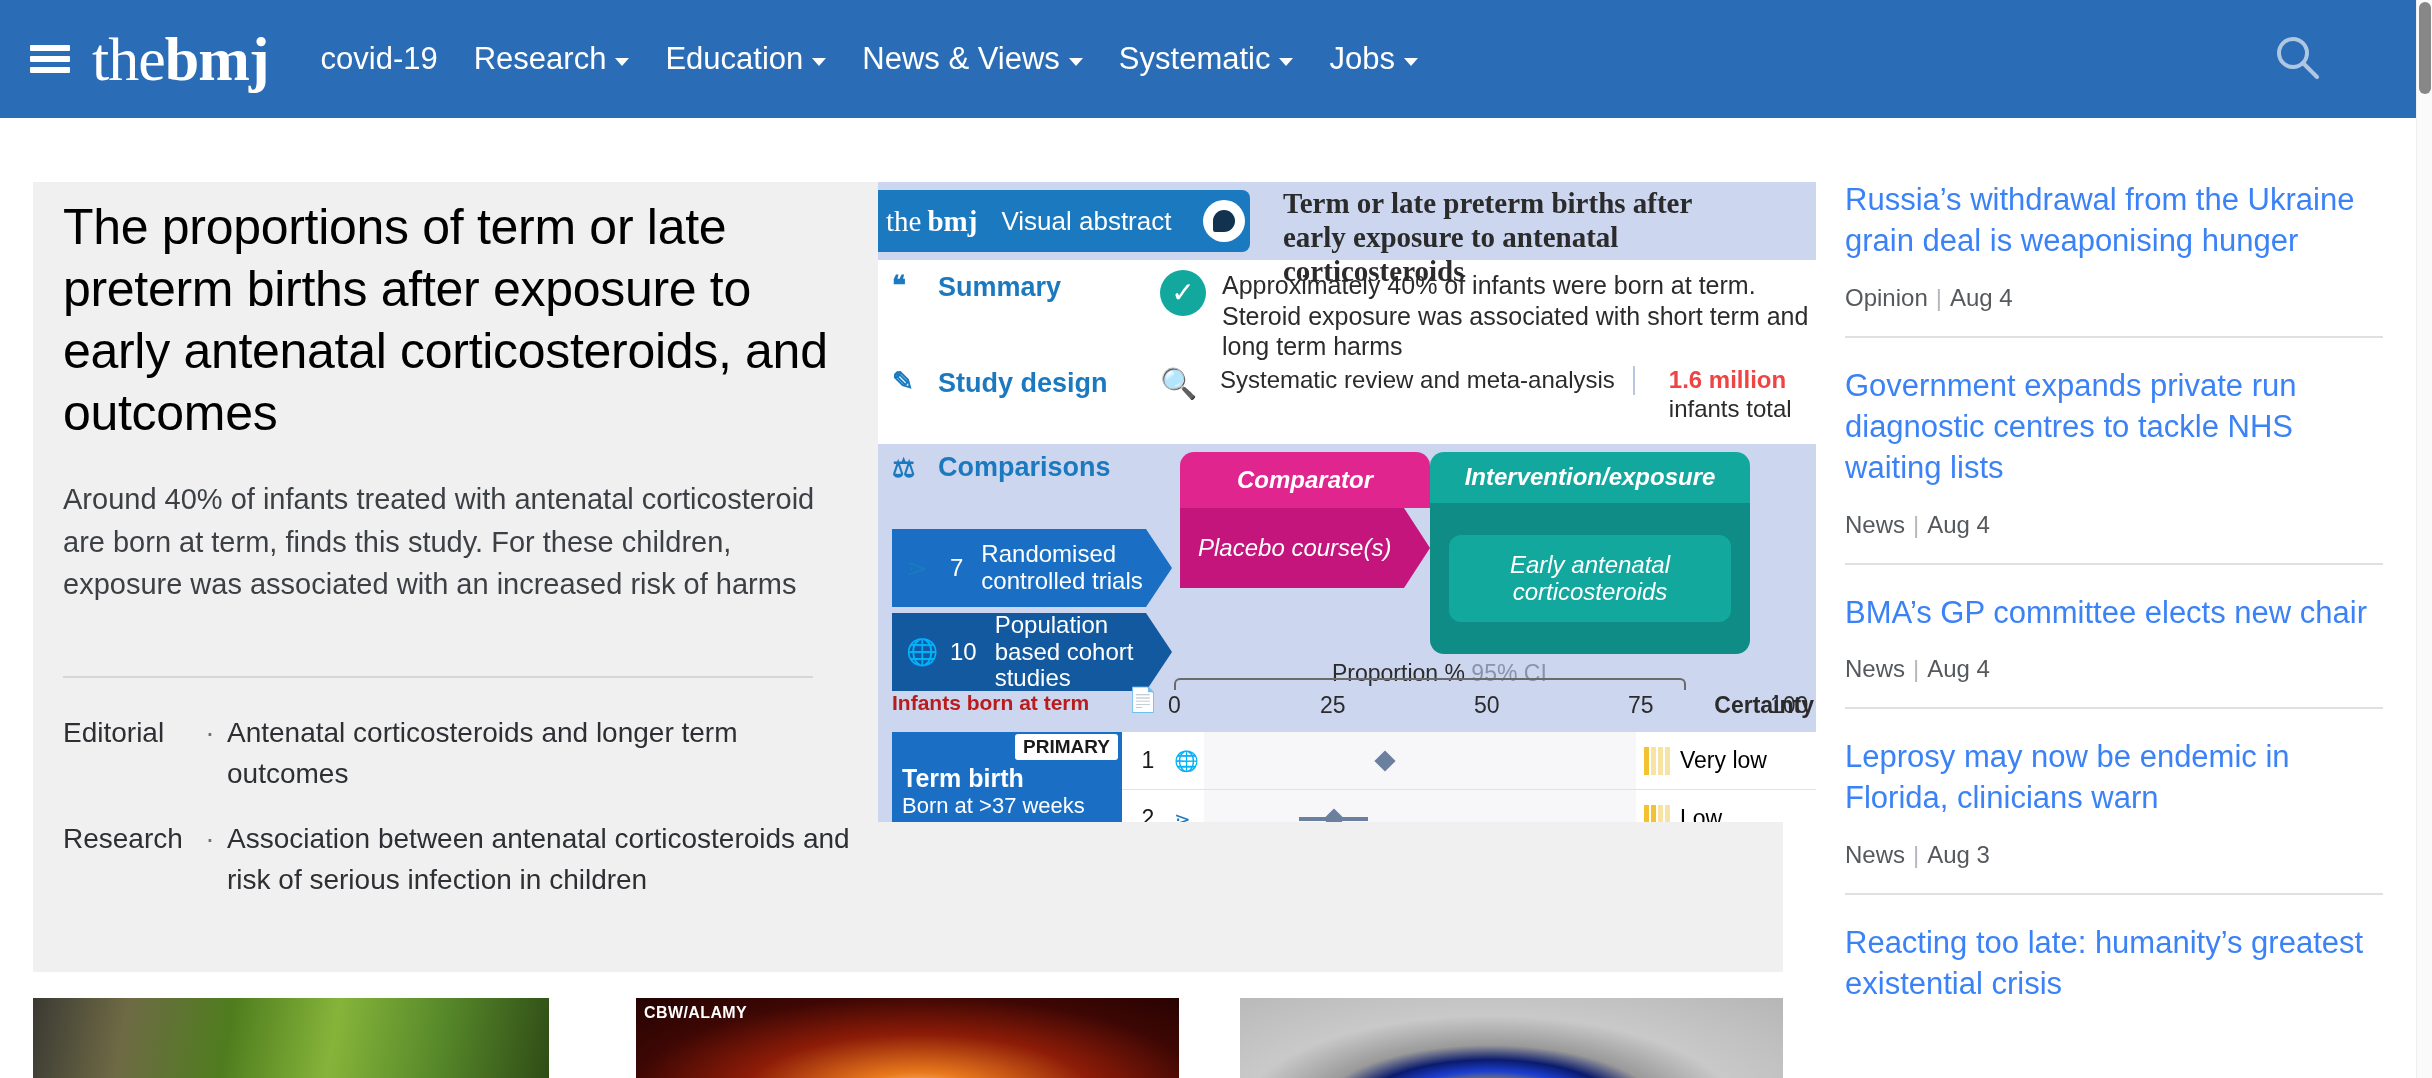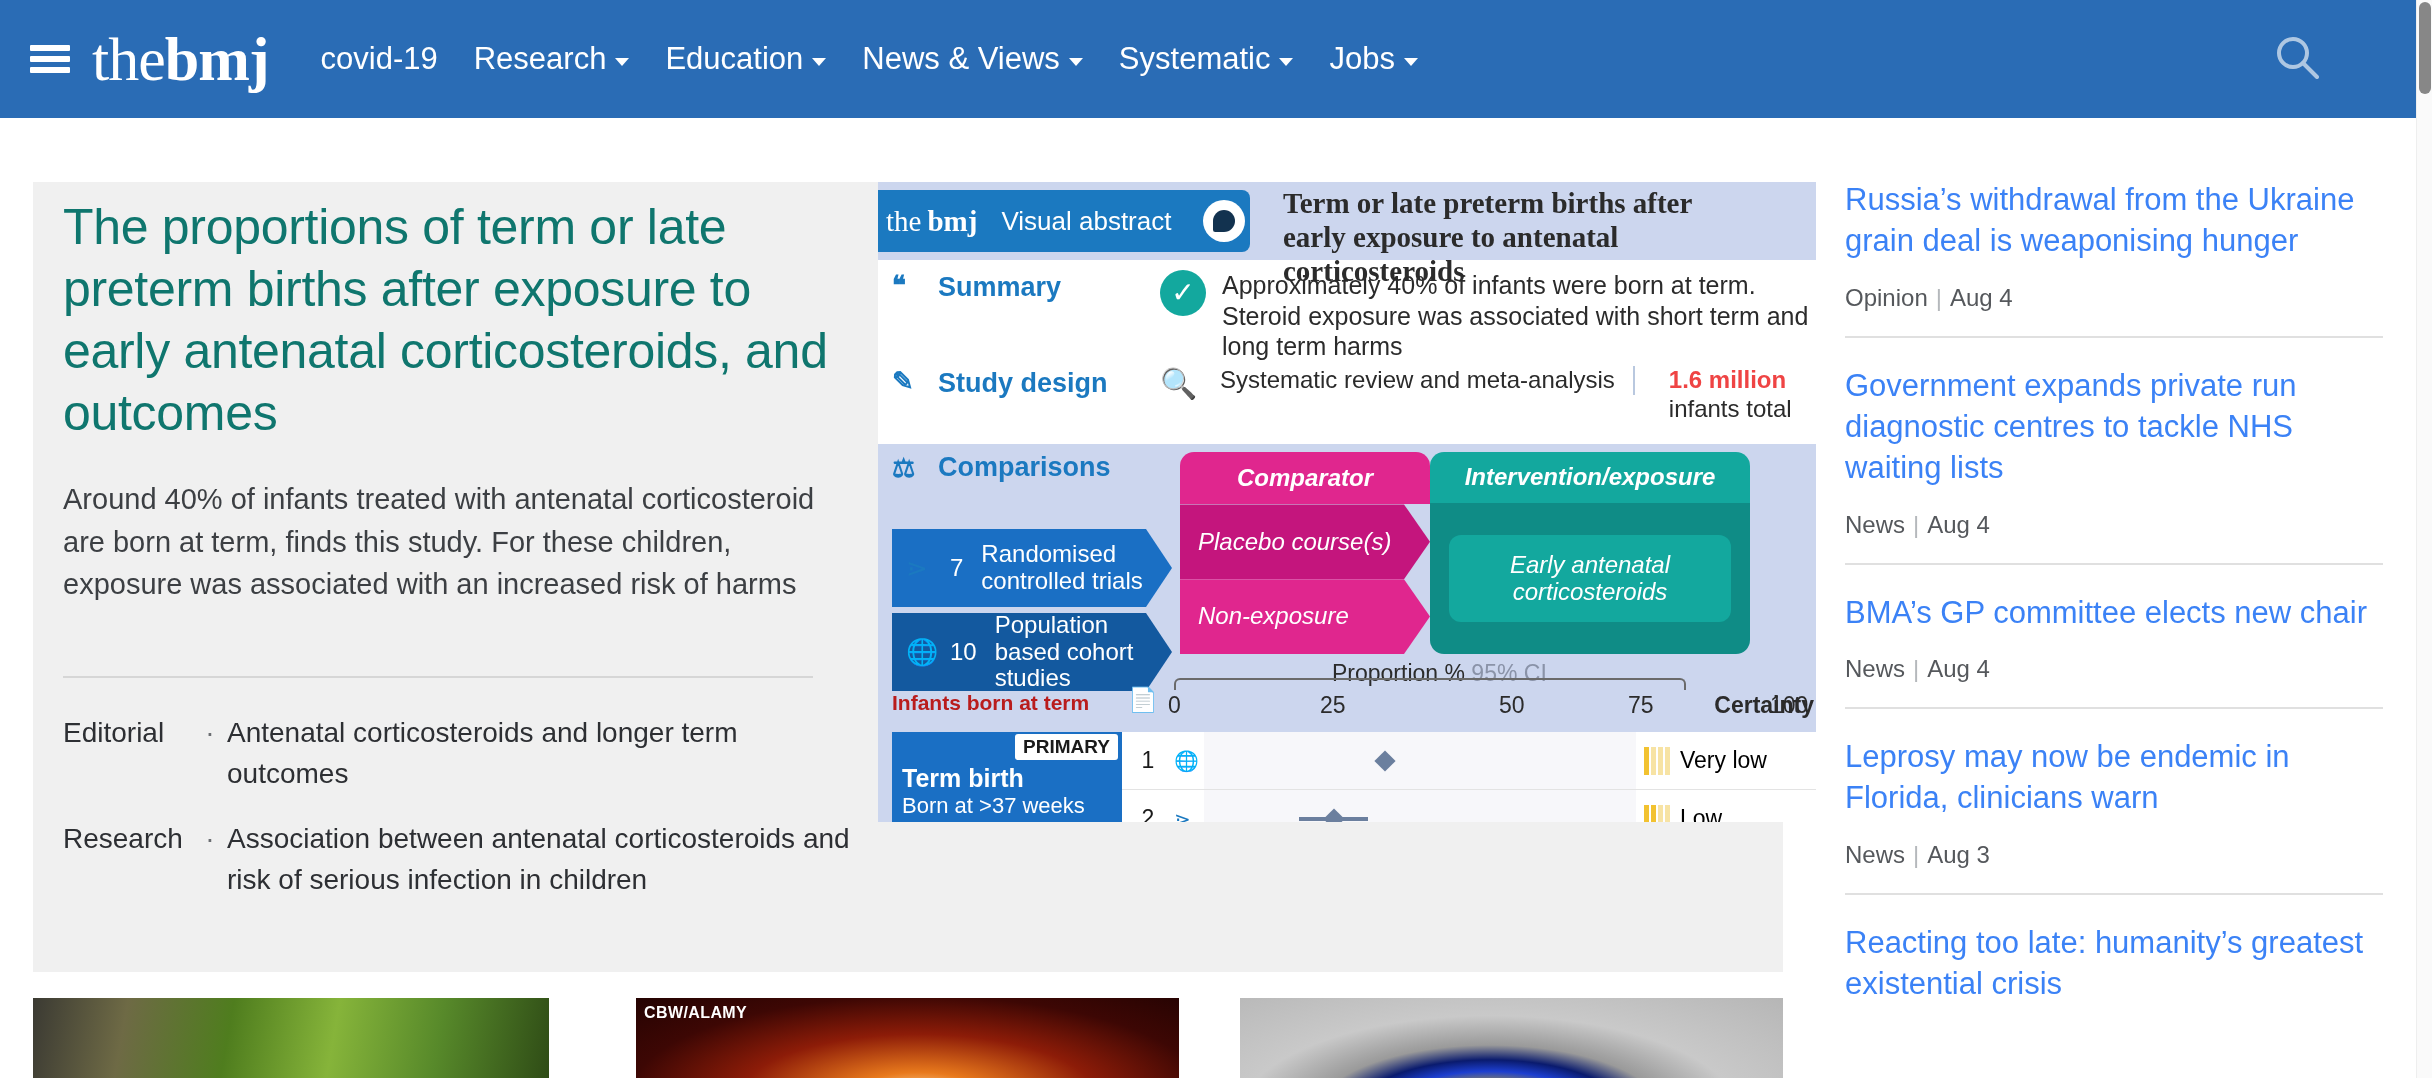--- a/index.html
+++ b/index.html
@@ -66,21 +66,21 @@
   }
 
   
   .hero {
     position: absolute; left: 33px; top: 182px;
     width: 1750px; height: 790px;
     background: #f0f0f0;
   }
   .hero-text { position: absolute; left: 30px; top: 14px; width: 790px; }
   .hero-title {
-    font-size: 50px; line-height: 1.24; color: #0f766e; font-weight: 400;
+    font-size: 50px; line-height: 1.24; color: #000000; font-weight: 400;
     letter-spacing: -0.3px; cursor: pointer;
   }
   .hero-standfirst {
     margin-top: 34px; font-size: 29px; line-height: 1.47; color: #3c3f43;
   }
   .hero-divider {
     position: absolute; left: 30px; top: 494px; width: 750px; height: 2px;
     background: #d6d6d6;
   }
   .hero-links { position: absolute; left: 30px; top: 530px; width: 790px; }
@@ -354,21 +354,20 @@
         <div class="chev dark" style="margin-top:6px;">
           <span class="ic">🌐</span>
           <span class="cnum">10</span>
           <span style="margin-left:8px;">Population based cohort studies</span>
         </div>
       </div>
 
       <div class="comp-col" style="margin-left:20px;">
         <div class="col-head pink-head">Comparator</div>
         <div class="pink-cell">Placebo course(s)</div>
-        <div class="pink-cell light">Non-exposure</div>
       </div>
 
       <div class="comp-col">
         <div class="col-head teal-head">Intervention/exposure</div>
         <div class="teal-cell">
           <span class="teal-inner">Early antenatal corticosteroids</span>
         </div>
       </div>
     </div>
 
@@ -381,21 +380,21 @@
         </div>
         <div class="axis">
           <span class="ic" style="position:absolute;left:6px;top:28px;font-size:24px;">📄</span>
           <div class="axis-cap">
             <span>Proportion %</span>
             <span class="ci">95% CI</span>
           </div>
           <div class="bracket"></div>
           <span class="tick" style="left:46px;">0</span>
           <span class="tick" style="left:198px;">25</span>
-          <span class="tick" style="left:352px;margin-left:25px;">50</span>
+          <span class="tick" style="left:352px;">50</span>
           <span class="tick" style="left:506px;">75</span>
           <span class="tick" style="left:648px;">100</span>
           <span class="certainty">Certainty</span>
         </div>
       </div>
 
       <div class="out-rows">
         <div class="primary-box">
           <span class="primary-tag">PRIMARY</span>
           <div class="pb-t">Term birth</div>

